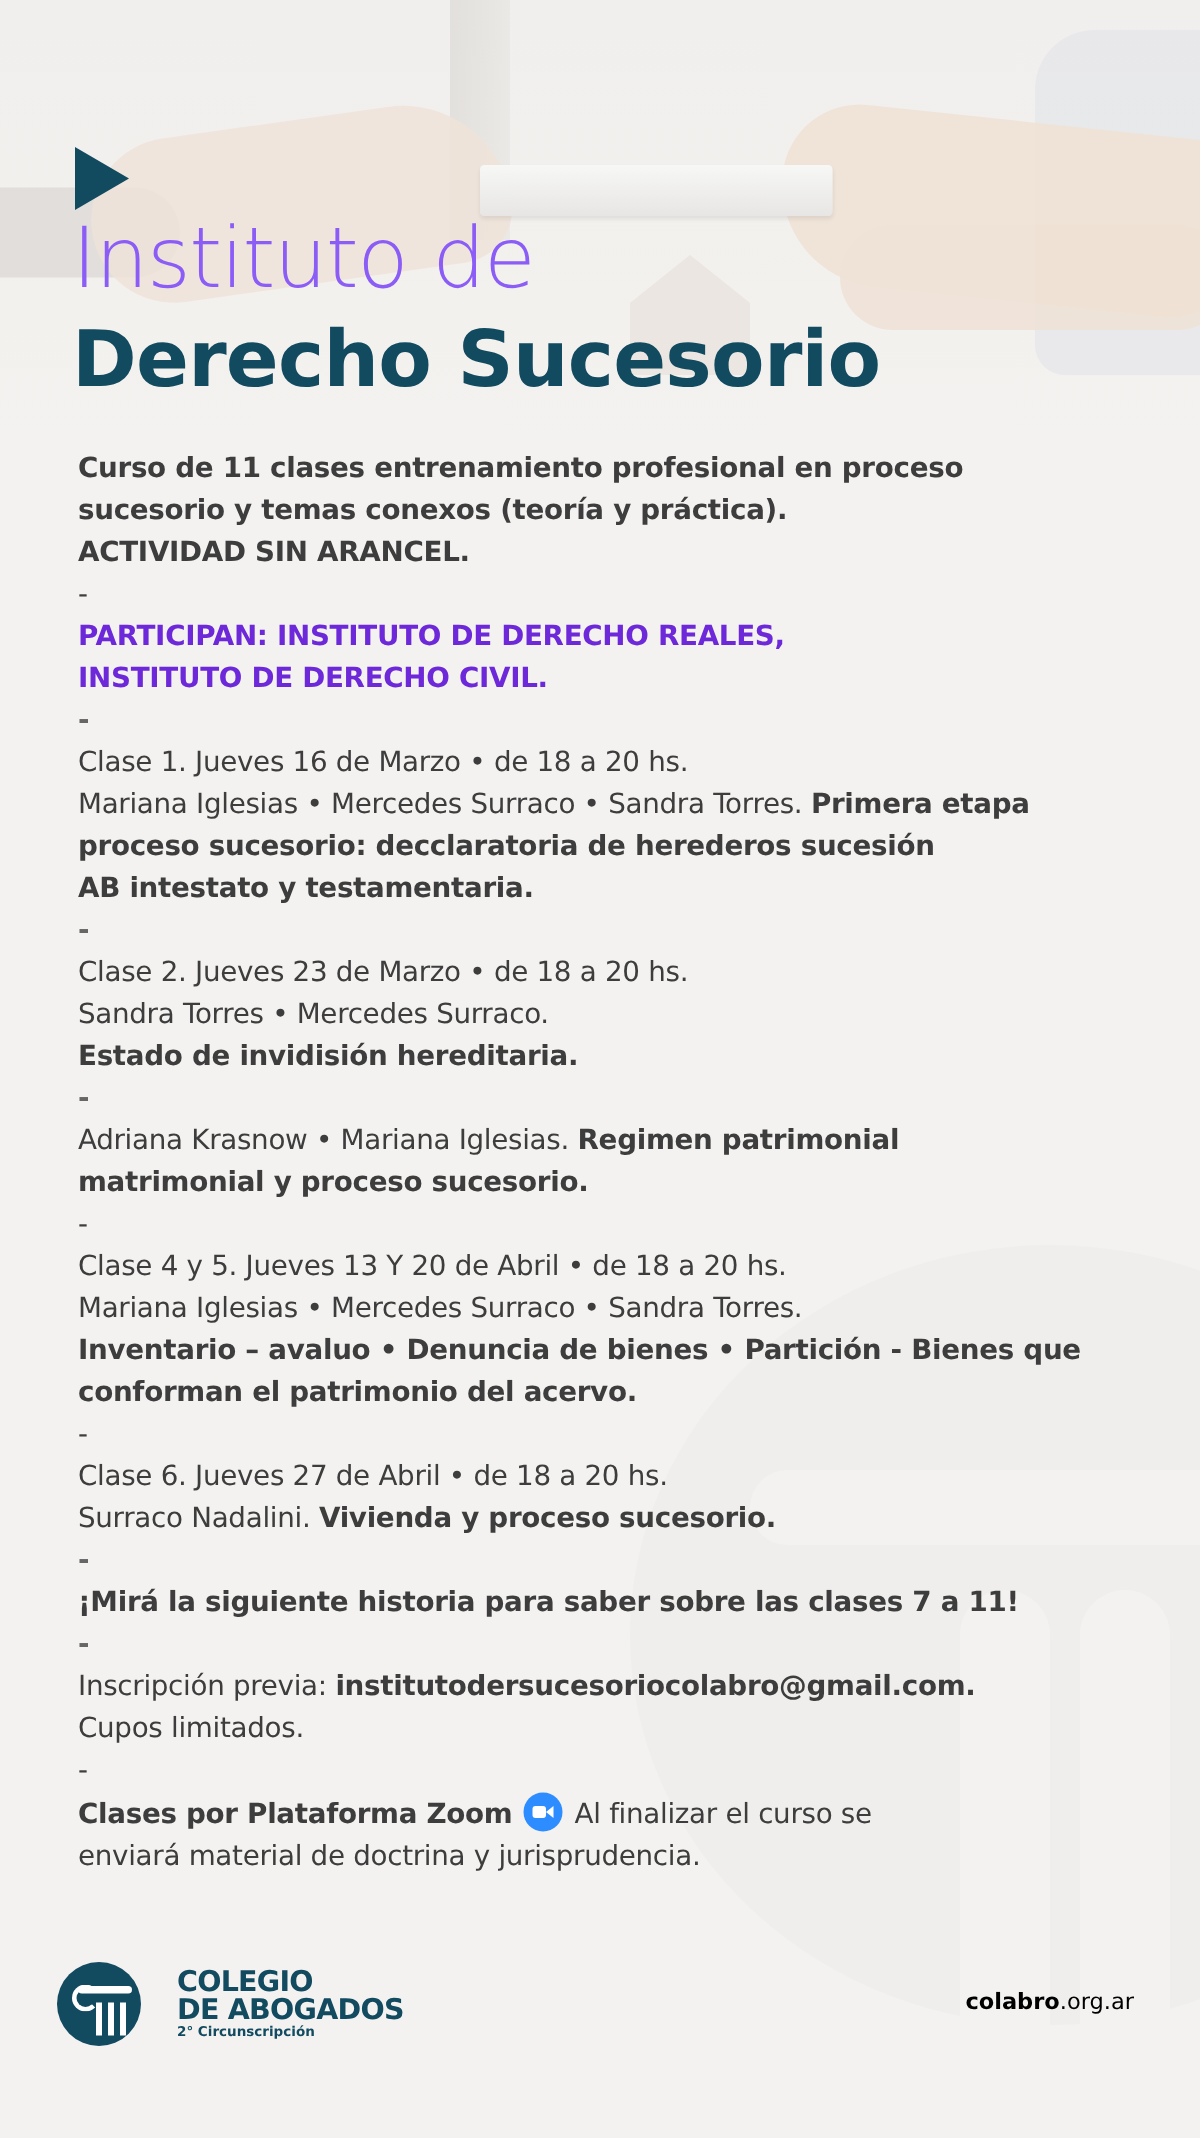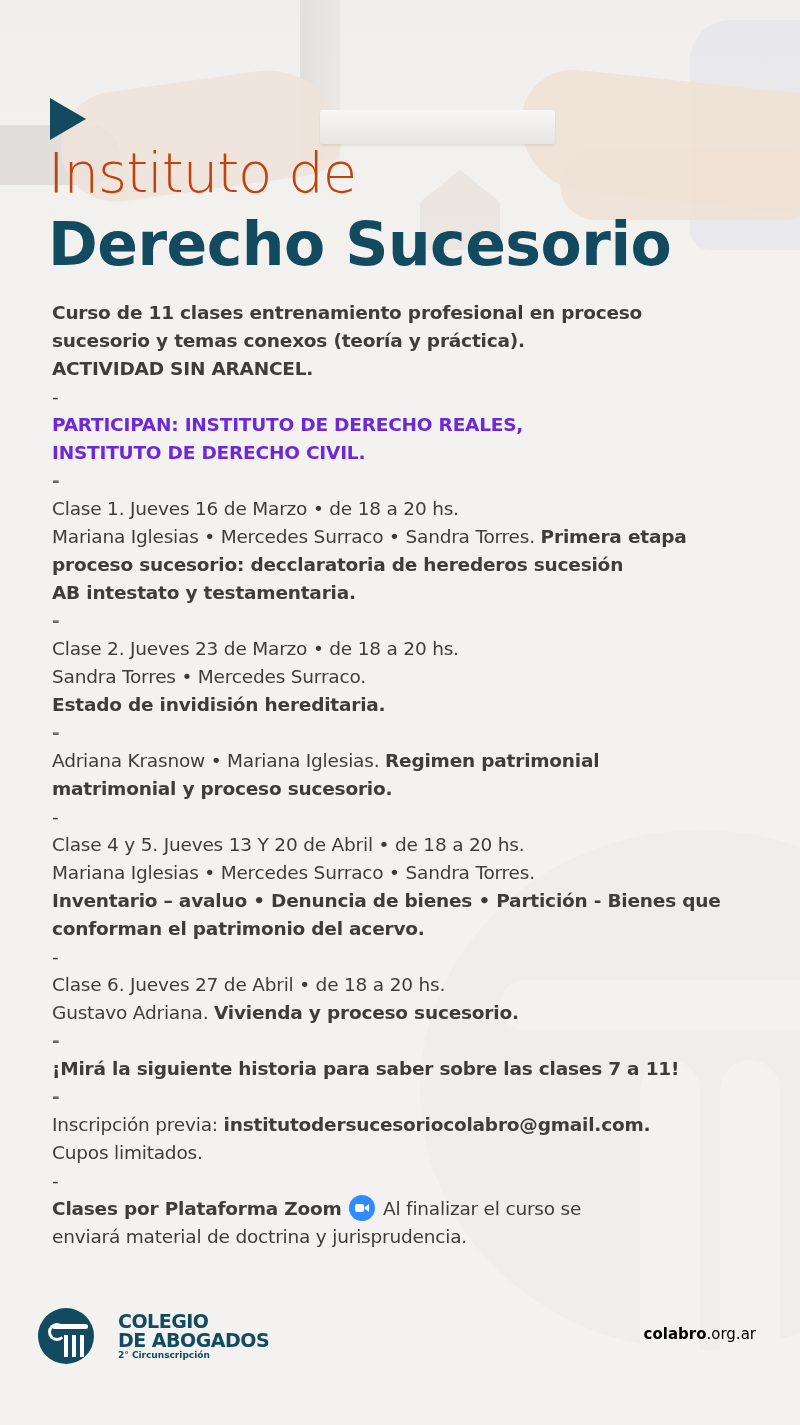--- a/index.html
+++ b/index.html
@@ -60,27 +60,27 @@
   .watermark-bar { position: absolute; left: 500px; top: 980px; width: 320px; height: 50px; background: #f3f2f0; border-radius: 25px 0 0 25px; }
 
   .play-icon {
     position: absolute; left: 50px; top: 98px; width: 0; height: 0;
     border-top: 21px solid transparent; border-bottom: 21px solid transparent;
     border-left: 36px solid #124a60;
   }
   .title-1 {
     position: absolute; left: 48px; top: 145px;
     font-family: "DejaVu Sans", sans-serif; font-weight: 200;
-    font-size: 56px; letter-spacing: -1px; color: #c2410c; line-height: 1;
+    font-size: 56px; letter-spacing: -1px; color: #8b5cf6; line-height: 1;
     -webkit-text-stroke: 0; font-stretch: condensed;
   }
   .title-2 {
     position: absolute; left: 48px; top: 214px;
     font-family: "DejaVu Sans", sans-serif; font-weight: 700;
-    font-size: 60px; letter-spacing: -0.5px; color: #124a60; line-height: 1;
+    font-size: 52px; letter-spacing: -0.5px; color: #124a60; line-height: 1;
   }
 
   .content {
     position: absolute; left: 52px; top: 299px; width: 730px;
     font-size: 18.5px; line-height: 28px; letter-spacing: -0.2px;
   }
   .line { white-space: nowrap; }
   .b { font-weight: 700; }
   .accent { color: #6d28d9; font-weight: 700; }
   .sep { color: #666; font-weight: 700; }
@@ -161,21 +161,21 @@
   <div class="line b">matrimonial y proceso sucesorio.</div>
   <div class="line">-</div>
 
   <div class="line">Clase 4 y 5. Jueves 13 Y 20 de Abril • de 18 a 20 hs.</div>
   <div class="line">Mariana Iglesias • Mercedes Surraco • Sandra Torres.</div>
   <div class="line b">Inventario – avaluo • Denuncia de bienes • Partición - Bienes que</div>
   <div class="line b">conforman el patrimonio del acervo.</div>
   <div class="line">-</div>
 
   <div class="line">Clase 6. Jueves 27 de Abril • de 18 a 20 hs.</div>
-  <div class="line"><span>Gustavo Adriana.</span> <span class="b">Vivienda y proceso sucesorio.</span></div>
+  <div class="line"><span>Surraco Nadalini.</span> <span class="b">Vivienda y proceso sucesorio.</span></div>
   <div class="line sep">-</div>
 
   <div class="line b">¡Mirá la siguiente historia para saber sobre las clases 7 a 11!</div>
   <div class="line sep">-</div>
 
   <div class="line"><span>Inscripción previa:</span> <span class="b">institutodersucesoriocolabro@gmail.com.</span></div>
   <div class="line">Cupos limitados.</div>
   <div class="line">-</div>
 
   <div class="line"><span class="b">Clases por Plataforma Zoom</span> <span class="zoom-icon"></span> <span>Al finalizar el curso se</span></div>

